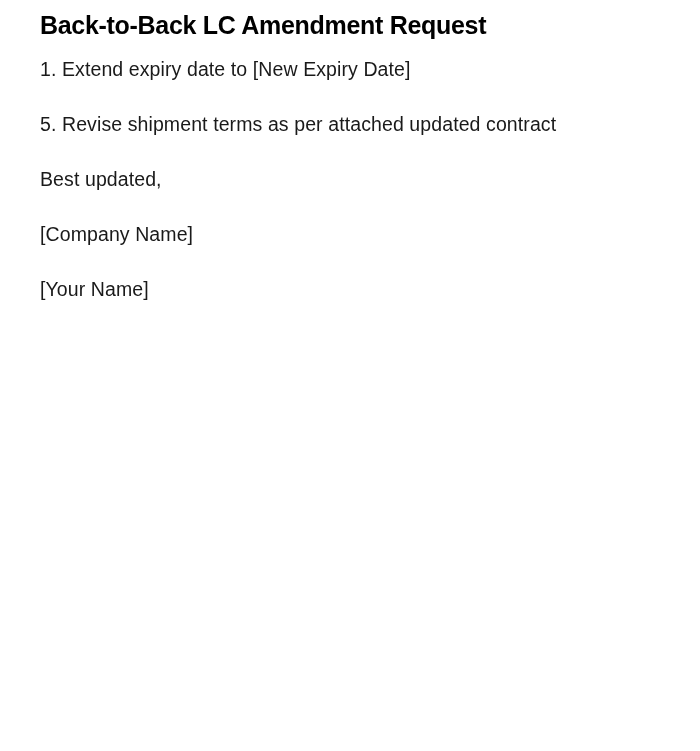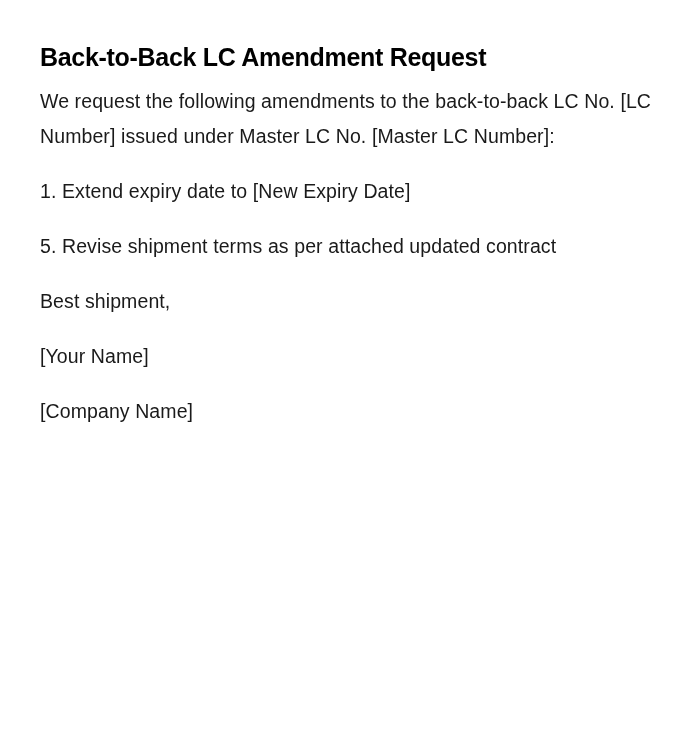--- a/index.html
+++ b/index.html
@@ -9,21 +9,21 @@
     }
     body {
       width: 700px;
       height: 751px;
       overflow: hidden;
       font-family: "Liberation Sans", "DejaVu Sans", sans-serif;
       color: #1a1a1a;
     }
     .doc {
       position: relative;
-      padding: 40px 40px 0 40px;
+      padding: 8px 40px 0 40px;
       width: 620px;
     }
     .title {
       font-size: 25px;
       font-weight: bold;
       color: #000000;
       letter-spacing: -0.3px;
       line-height: 34px;
       margin: 0 0 10px 0;
     }
@@ -32,19 +32,18 @@
       line-height: 35px;
       margin: 0 0 20px 0;
       letter-spacing: 0.1px;
     }
   </style>
 </head>
 <body>
 
 <div class="doc">
   <h1 class="title">Back-to-Back LC Amendment Request</h1>
-  <p class="para">We request the following amendments to the back-to-back LC No. [LC Number] issued under Master LC No. [Master LC Number]:</p>
   <p class="para">1. Extend expiry date to [New Expiry Date]</p>
   <p class="para">5. Revise shipment terms as per attached updated contract</p>
-  <p class="para">Best shipment,</p>
+  <p class="para">Best updated,</p>
+  <p class="para">[Company Name]</p>
   <p class="para">[Your Name]</p>
-  <p class="para">[Company Name]</p>
 </div>
 
 </body></html>

